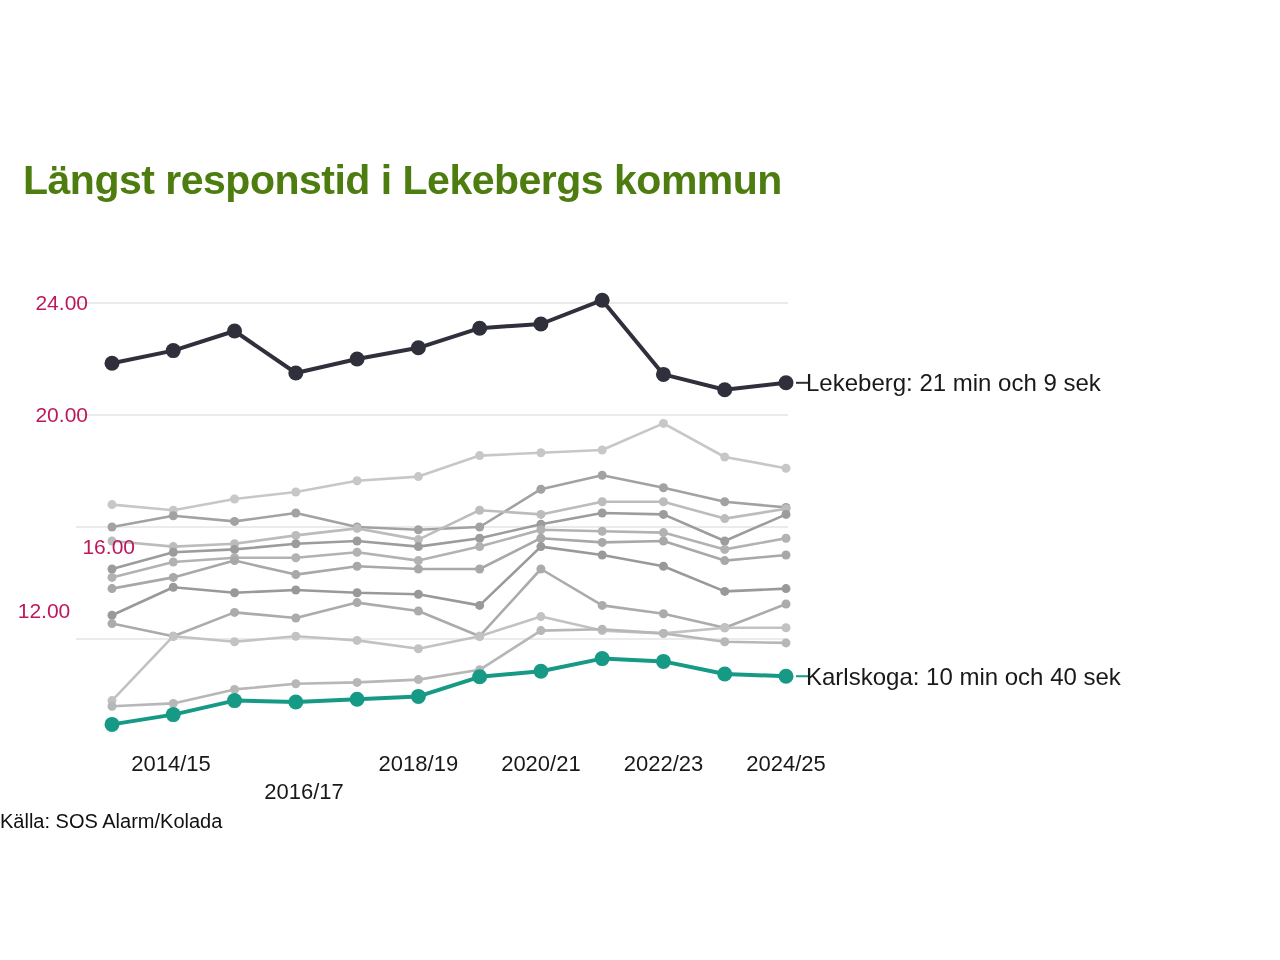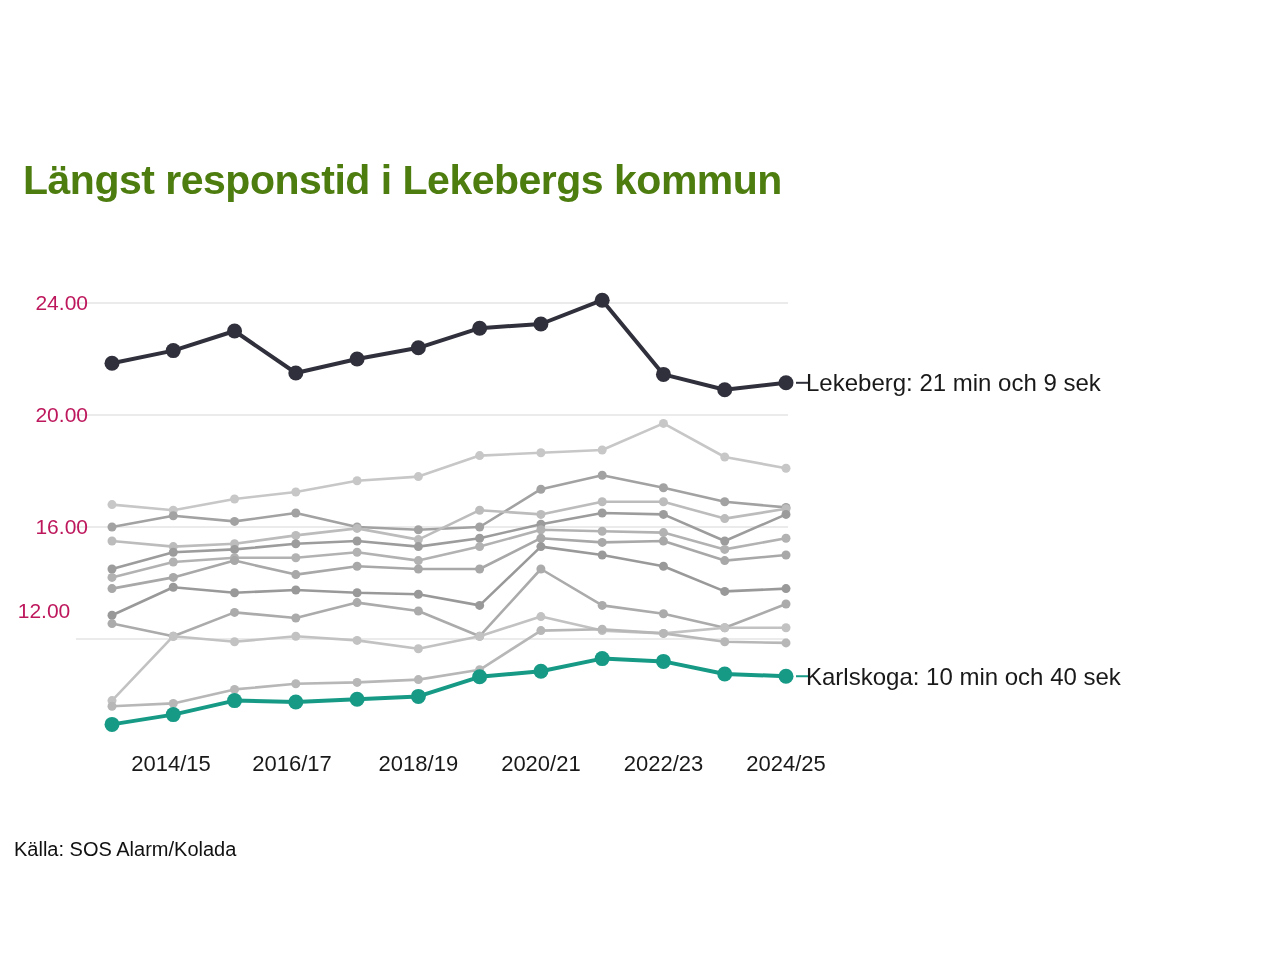--- a/index.html
+++ b/index.html
@@ -24,21 +24,21 @@
     position:absolute;width:130px;height:28px;line-height:28px;top:750px;
     text-align:center;font-size:22px;color:#191919;
   }
   .series-label{
     position:absolute;left:806px;height:30px;line-height:30px;
     font-size:24px;color:#191919;white-space:nowrap;text-align:center;
   }
   #label-lekeberg{top:368px;}
   #label-karlskoga{top:662px;}
   .source{
-    position:absolute;left:14px;top:810px;font-size:20px;color:#111111;margin-top:28px;
+    position:absolute;left:0;top:810px;font-size:20px;color:#111111;
   }
   .brand{
     position:absolute;right:14px;top:800px;display:flex;align-items:center;gap:9px;
   }
   .brand-text{font-size:27px;font-weight:600;letter-spacing:0.2px;}
 </style>
 </head>
 <body>
 
 <div id="page">
@@ -205,27 +205,27 @@
       <circle cx="540.909090909091" cy="671.2" r="7.5" fill="#169a86"></circle>
       <circle cx="602.1818181818182" cy="658.5999999999999" r="7.5" fill="#169a86"></circle>
       <circle cx="663.4545454545455" cy="661.4000000000001" r="7.5" fill="#169a86"></circle>
       <circle cx="724.7272727272727" cy="674" r="7.5" fill="#169a86"></circle>
       <circle cx="786" cy="676.24" r="7.5" fill="#169a86"></circle>
       <line x1="796" x2="808" y1="676.24" y2="676.24" stroke="#169a86" stroke-width="2"></line>
     </svg>
 
   <div id="y-ticks">
       <div class="y-tick" style="top: 597px; text-align: center;">12.00</div>
-      <div class="y-tick" style="top: 513px;">16.00</div>
+      <div class="y-tick" style="top: 533px; padding-left: 47px;">16.00</div>
       <div class="y-tick" style="top: 401px;">20.00</div>
       <div class="y-tick" style="top: 289px;">24.00</div>
     </div>
   <div id="x-ticks">
       <div class="x-tick" style="left: 106px;">2014/15</div>
-      <div class="x-tick" style="left: 227px;">2016/17</div>
+      <div class="x-tick" style="left: 239px; margin-top: 28px;">2016/17</div>
       <div class="x-tick" style="left: 353.364px;">2018/19</div>
       <div class="x-tick" style="left: 475.909px;">2020/21</div>
       <div class="x-tick" style="left: 598.455px;">2022/23</div>
       <div class="x-tick" style="left: 721px;">2024/25</div>
     </div>
 
   <div class="series-label" id="label-lekeberg">Lekeberg: 21 min och 9 sek</div>
   <div class="series-label" id="label-karlskoga">Karlskoga: 10 min och 40 sek</div>
 
   <div class="source">Källa: SOS Alarm/Kolada</div>

